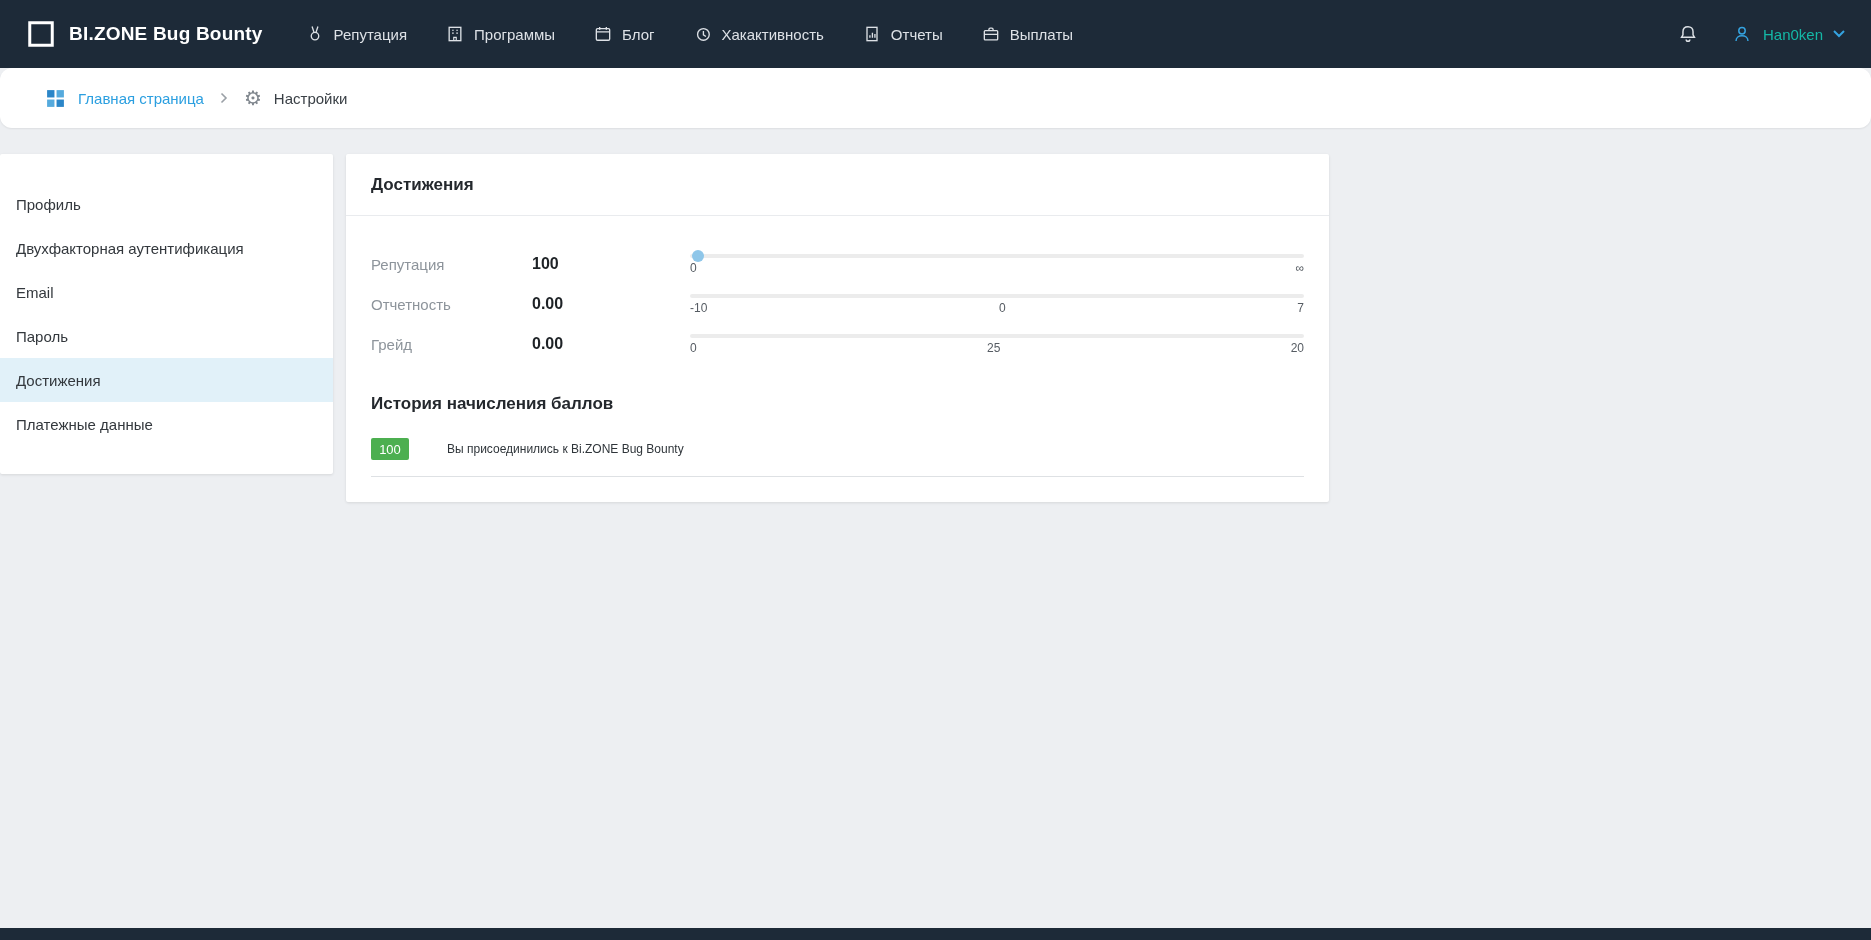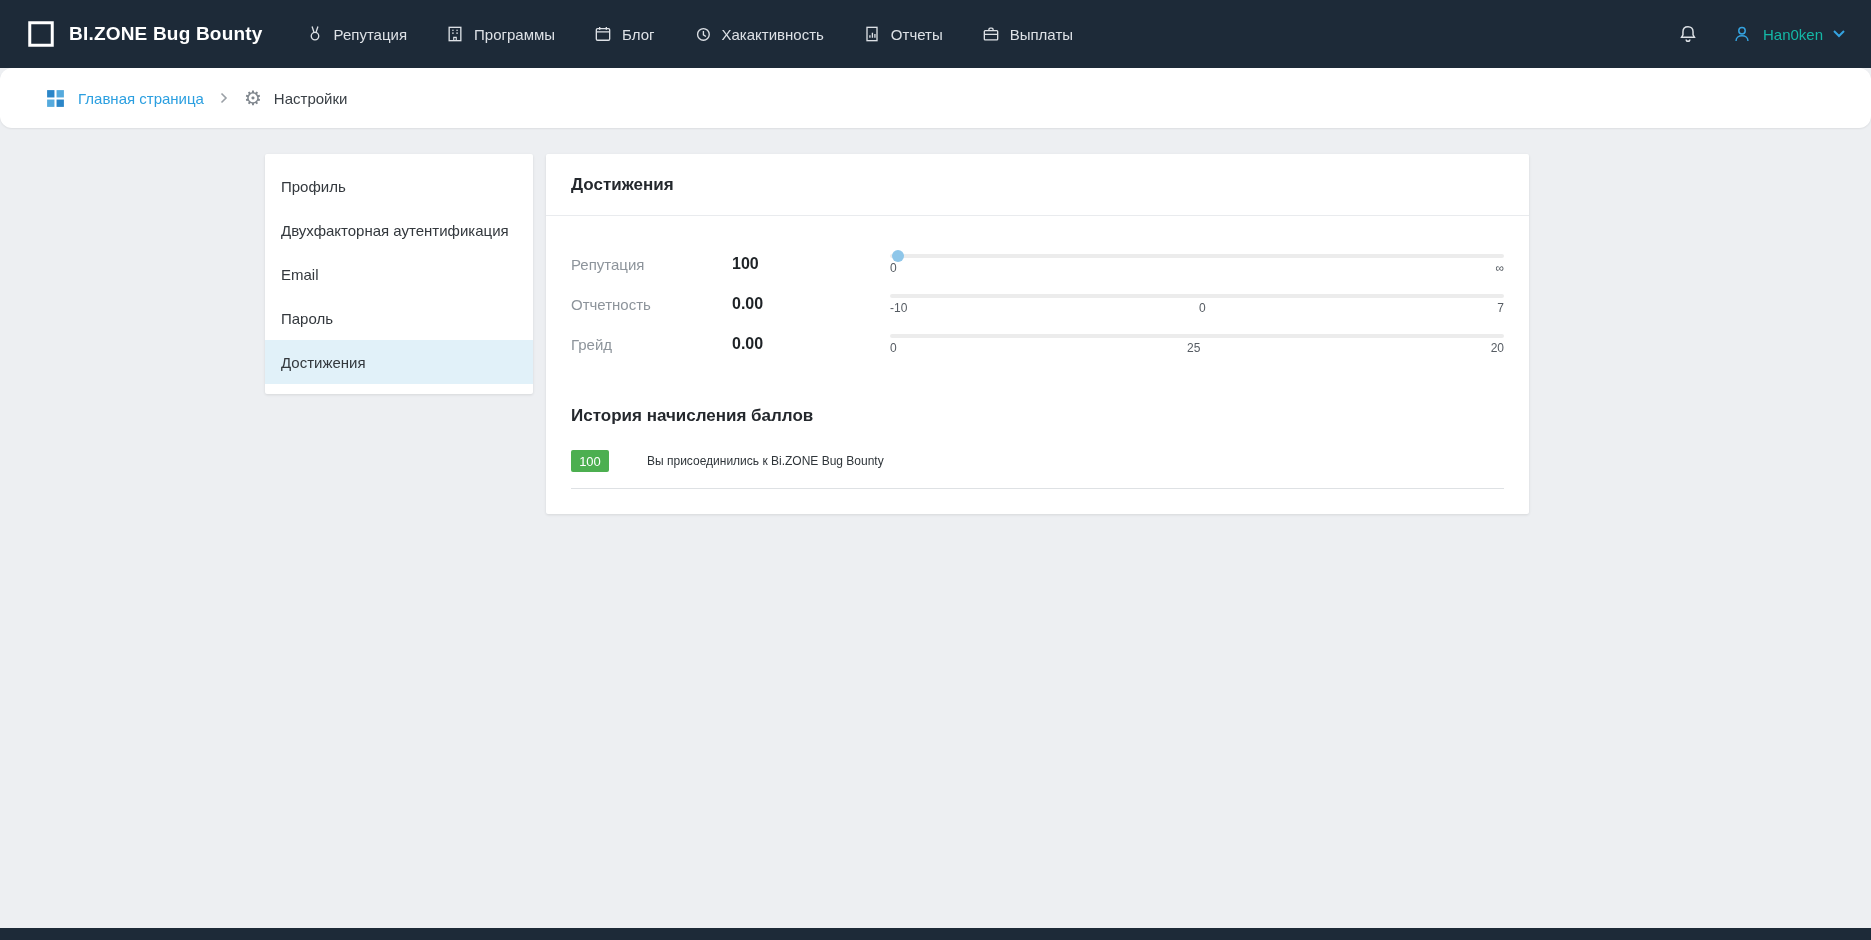--- a/index.html
+++ b/index.html
@@ -37,24 +37,24 @@
   }
   .crumb { display:flex; align-items:center; gap:12px; font-size:15px; }
   .crumb-home { color:#2b9fe0; cursor:pointer; }
   .crumb-current { color:#3a4046; }
   .gear-glyph { font-size:20px; color:#80878e; line-height:1; }
 
   
   .content { display:flex; align-items:flex-start; padding-top:26px; }
 
   .sidebar {
-    margin-left:265px; width:268px;
+    width:333px;
     background:#ffffff; border-radius:2px;
     box-shadow:0 1px 3px rgba(0,0,0,.10);
-    padding:10px 0;
+    padding:28px 0;
   }
   .side-item { height:44px; display:flex; align-items:center;
                padding:0 16px; font-size:15px; color:#33383d; cursor:pointer; }
   .side-item.active { background:#e1f1f9; }
 
   .panel {
     margin-left:13px; width:983px;
     background:#ffffff; border-radius:2px;
     box-shadow:0 1px 3px rgba(0,0,0,.10);
   }
@@ -69,21 +69,21 @@
   .metric-row { display:grid; grid-template-columns:161px 158px 1fr;
                 align-items:center; height:40px; }
   .metric-label { color:#8d949b; font-size:15px; }
   .metric-value { color:#1e2226; font-size:16px; font-weight:600; }
   .track { height:4px; background:#ececec; border-radius:2px; position:relative; }
   .dot { position:absolute; left:2px; top:-4px; width:12px; height:12px;
          border-radius:50%; background:#8ec6e9; }
   .scale { display:flex; justify-content:space-between;
            font-size:12px; color:#565c63; margin-top:4px; line-height:1; }
 
-  .history-title { margin-top:42px; font-size:17px; font-weight:700; color:#24282d; }
+  .history-title { margin-top:30px; font-size:17px; font-weight:700; color:#24282d; }
   .history-row { margin-top:24px; display:flex; align-items:center;
                  padding-bottom:16px; border-bottom:1px solid #dee1e4; }
   .points-badge { min-width:38px; height:22px; padding:0 6px; background:#4caf50; color:#ffffff;
                   font-size:13px; display:flex; align-items:center; justify-content:center;
                   border-radius:2px; margin-right:38px; }
   .history-text { font-size:12px; color:#2f353a; }
 
   .footer-strip { position:fixed; left:0; bottom:0; width:100%; height:12px; background:#1d2a38; }
 </style>
 </head>
@@ -192,20 +192,23 @@
     </div>
     <div class="side-item">
       <span>Email</span>
     </div>
     <div class="side-item">
       <span>Пароль</span>
     </div>
     <div class="side-item active">
       <span>Достижения</span>
     </div>
+    <div class="side-item">
+      <span>Платежные данные</span>
+    </div>
   </aside>
 
   <section class="panel">
     <div class="panel-header">Достижения</div>
 
     <div class="panel-body">
 
       <div class="metric-row">
         <span class="metric-label">Репутация</span>
         <span class="metric-value">100</span>

